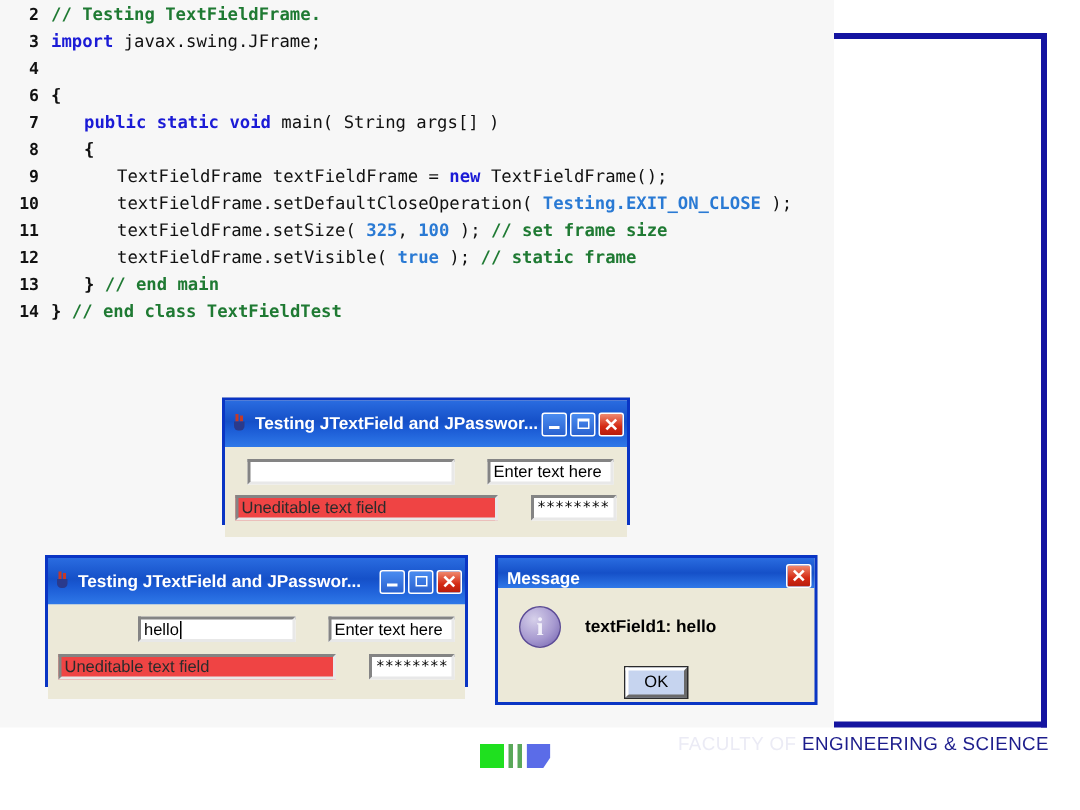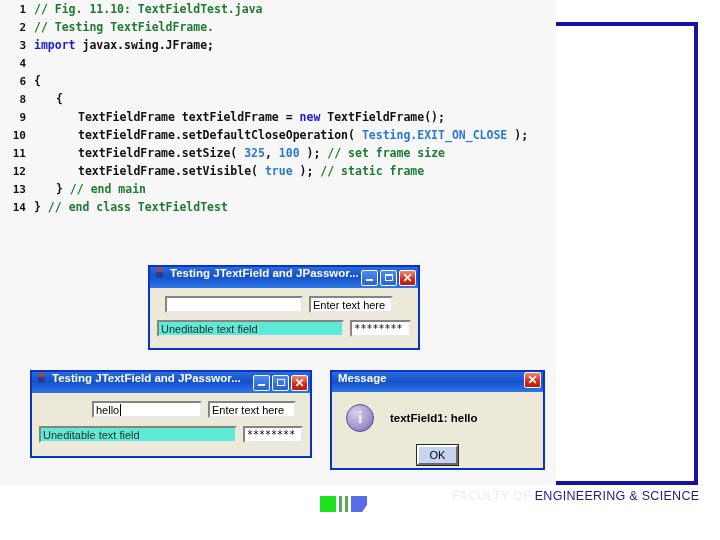--- a/index.html
+++ b/index.html
@@ -23,66 +23,66 @@
     position:absolute;left:4px;top:0px;width:552px;
     font-family:"DejaVu Sans Mono", monospace;
     font-size:11.5px;line-height:18px;
   }
   .cl{white-space:pre;height:18px;}
   .ln{display:inline-block;width:22px;text-align:right;color:#111;font-weight:bold;
       font-family:"DejaVu Sans Mono",monospace;font-size:11px;}
   .gap{display:inline-block;width:8px;}
   .cm{color:#1f7a33;font-weight:bold;}
   .kw{color:#1b1bd6;font-weight:bold;}
-  .id{color:#111;font-weight:bold;}
+  .id{color:#111;font-weight:normal;}
   .lt{color:#2a7ad4;font-weight:bold;}
   .pl{color:#111;font-weight:bold;}
 
   
   .xpwin{position:absolute;background:#ece9d8;border:2px solid #0a35c4;box-sizing:border-box;}
   .xptitle{
-    height:21px;
+    height:31px;
     background:linear-gradient(180deg,#2a6ce0 0%,#1550c8 45%,#1a5ad4 60%,#2f78e8 100%);
-    display:flex;padding:0 2px 0 3px;box-sizing:border-box;
+    display:flex;align-items:center;padding:0 2px 0 3px;box-sizing:border-box;
   }
   .xptitle .tt{
     color:#fff;font-weight:bold;font-size:11.5px;white-space:nowrap;overflow:hidden;
     flex:1;margin-left:4px;font-family:"Liberation Sans",sans-serif;
   }
   .javaicon{width:13px;height:13px;position:relative;flex:0 0 13px;}
   .javaicon .cup{position:absolute;left:3px;top:5px;width:7px;height:6px;background:#2a3a8c;border-radius:0 0 3px 3px;}
   .javaicon .stm{position:absolute;left:4px;top:0px;width:1.5px;height:5px;background:#c23a2a;}
   .javaicon .stm2{position:absolute;left:7px;top:1px;width:1.5px;height:4px;background:#c23a2a;}
   .tbtns{display:flex;gap:2px;align-items:center;}
   .tb{width:17px;height:16px;border:1px solid #ffffff;box-sizing:border-box;border-radius:2px;
       display:flex;align-items:center;justify-content:center;
       background:linear-gradient(180deg,#4a8cf0 0%,#2a62d0 100%);}
   .tb.close{background:linear-gradient(180deg,#f08a70 0%,#d42a14 60%,#b81c0c 100%);}
   .tb .m{width:7px;height:2px;background:#fff;margin-top:5px;}
   .tb .mx{width:8px;height:7px;border:1.5px solid #fff;box-sizing:border-box;border-top-width:2.5px;}
   .tb .mx2{width:8px;height:7px;border:1.5px solid #fff;box-sizing:border-box;}
   .tb .x{color:#fff;font-size:12px;font-weight:bold;line-height:10px;font-family:"Liberation Sans",sans-serif;}
   .xpbody{padding:8px 7px;box-sizing:border-box;height:calc(100% - 21px);background:#ece9d8;}
 
-  .fldrow{display:flex;align-items:center;gap:6px;}
+  .fldrow{display:flex;align-items:center;gap:22px;}
   .tf{
     background:#ffffff;border:2px solid;border-color:#848484 #e8e8e8 #e8e8e8 #848484;
     height:17px;box-sizing:border-box;font-size:11px;padding:0 2px;
     display:flex;align-items:center;color:#000;
     font-family:"Liberation Sans",sans-serif;overflow:hidden;white-space:nowrap;
   }
-  .tf.ro{background:#5eead4;color:#2b2b2b;}
+  .tf.ro{background:#ef4444;color:#2b2b2b;}
   .tf.pw{letter-spacing:0px;font-family:"DejaVu Sans Mono",monospace;font-size:10px;}
   .caret{display:inline-block;width:1px;height:12px;background:#000;margin-left:1px;}
 
   
   #msgdlg{position:absolute;background:#ece9d8;border:2px solid #0a35c4;box-sizing:border-box;}
   #msgdlg .mtitle{
     height:20px;background:linear-gradient(180deg,#2a6ce0 0%,#1550c8 50%,#2f78e8 100%);
-    display:flex;align-items:flex-start;padding:0 2px 0 6px;box-sizing:border-box;
+    display:flex;align-items:flex-end;padding:0 2px 0 6px;box-sizing:border-box;
   }
   #msgdlg .mtitle .tt{color:#fff;font-weight:bold;font-size:11.5px;flex:1;}
   .infoicon{width:26px;height:26px;border-radius:50%;
     background:radial-gradient(circle at 35% 30%, #d6d0ea 0%, #a79ad0 55%, #6f5fae 100%);
     border:1px solid #5b4b96;display:flex;align-items:center;justify-content:center;
     color:#f2f0fa;font-weight:bold;font-size:17px;font-family:"Liberation Serif",serif;}
   .okbtn{
     background:#c6d4ef;border:2px solid;border-color:#ffffff #6a6a6a #6a6a6a #ffffff;
     box-shadow:0 0 0 1px #2b2b2b;
     font-size:11px;color:#000;padding:2px 11px;font-weight:normal;
@@ -104,25 +104,25 @@
 </style>
 </head>
 <body>
 
 <div id="slide">
 
   <div id="code-panel-bg"></div>
   <div id="blue-frame"></div>
 
   <div id="code">
-      <div class="cl"><span class="ln">1</span><span class="gap"></span><span style="padding-left: 0px;"><span class="cm">// Fig. 11.10: TextFieldTest.java</span></span></div>
       <div class="cl"><span class="ln">2</span><span class="gap"></span><span style="padding-left: 0px;"><span class="cm">// Testing TextFieldFrame.</span></span></div>
       <div class="cl"><span class="ln">3</span><span class="gap"></span><span style="padding-left: 0px;"><span class="kw">import</span><span class="id"> javax.swing.JFrame;</span></span></div>
       <div class="cl"><span class="ln">4</span><span class="gap"></span><span style="padding-left: 0px;"></span></div>
       <div class="cl"><span class="ln">6</span><span class="gap"></span><span style="padding-left: 0px;"><span class="pl">{</span></span></div>
+      <div class="cl"><span class="ln">7</span><span class="gap"></span><span style="padding-left: 22px;"><span class="kw">public static void</span><span class="id"> main( </span><span class="id">String</span><span class="id"> args[] )</span></span></div>
       <div class="cl"><span class="ln">8</span><span class="gap"></span><span style="padding-left: 22px;"><span class="pl">{</span></span></div>
       <div class="cl"><span class="ln">9</span><span class="gap"></span><span style="padding-left: 44px;"><span class="id">TextFieldFrame textFieldFrame = </span><span class="kw">new</span><span class="id"> TextFieldFrame();</span></span></div>
       <div class="cl"><span class="ln">10</span><span class="gap"></span><span style="padding-left: 44px;"><span class="id">textFieldFrame.setDefaultCloseOperation( </span><span class="lt">Testing.EXIT_ON_CLOSE</span><span class="id"> );</span></span></div>
       <div class="cl"><span class="ln">11</span><span class="gap"></span><span style="padding-left: 44px;"><span class="id">textFieldFrame.setSize( </span><span class="lt">325</span><span class="id">, </span><span class="lt">100</span><span class="id"> ); </span><span class="cm">// set frame size</span></span></div>
       <div class="cl"><span class="ln">12</span><span class="gap"></span><span style="padding-left: 44px;"><span class="id">textFieldFrame.setVisible( </span><span class="lt">true</span><span class="id"> ); </span><span class="cm">// static frame</span></span></div>
       <div class="cl"><span class="ln">13</span><span class="gap"></span><span style="padding-left: 22px;"><span class="pl">} </span><span class="cm">// end main</span></span></div>
       <div class="cl"><span class="ln">14</span><span class="gap"></span><span style="padding-left: 0px;"><span class="pl">} </span><span class="cm">// end class TextFieldTest</span></span></div>
     </div>
 
   <div class="xpwin" id="win1" style="left:148px;top:265px;width:272px;height:85px;">

